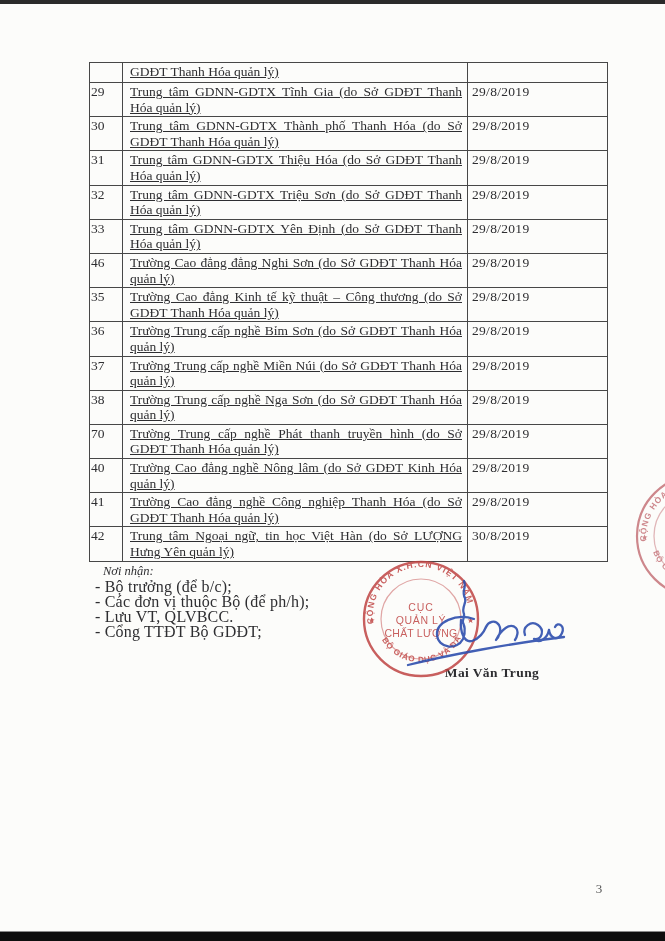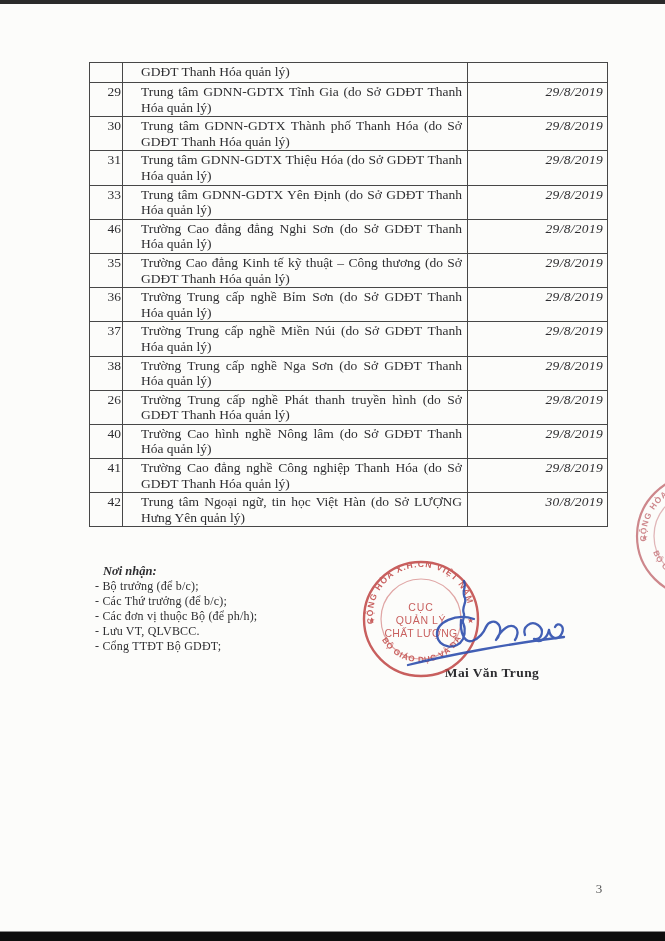--- a/index.html
+++ b/index.html
@@ -16,29 +16,29 @@
     position:absolute;left:89px;top:62px;width:518px;
     border-collapse:collapse;table-layout:fixed;
   }
   table.registry td{
     border:1px solid #474747;
     vertical-align:top;
     font-size:13.5px;line-height:15.6px;
     padding:1px 4px 1px 4px;
     overflow:hidden;
   }
-  table.registry td.no{text-align:right;padding-left:1px;padding-right:1px;}
-  table.registry td.name{text-align:justify;padding-left:18px;padding-right:5px;}
-  table.registry td.date{text-align:right;letter-spacing:.3px;font-style:italic;}
+  table.registry td.no{text-align:left;padding-left:1px;padding-right:1px;}
+  table.registry td.name{text-align:justify;padding-left:7px;padding-right:5px;text-decoration:underline;}
+  table.registry td.date{text-align:left;letter-spacing:.3px;}
   table.registry tr.cont{height:20px;}
   table.registry tr.normal{height:34px;}
 
   .recipients{position:absolute;left:95px;top:564px;width:250px;}
-  .recipients .title{font-weight:bold;font-style:italic;font-size:12.5px;margin-left:8px;}
-  .recipients .item{font-size:12px;line-height:15px;letter-spacing:.2px;}
+  .recipients .title{font-weight:normal;font-style:italic;font-size:12.5px;margin-left:8px;}
+  .recipients .item{font-size:16px;line-height:15px;letter-spacing:.2px;}
 
   .signer-title{
     position:absolute;left:408px;top:565px;width:170px;text-align:center;
     font-weight:bold;font-size:13.5px;letter-spacing:.6px;
   }
   .signer-name{
     position:absolute;left:407px;top:665px;width:170px;text-align:center;
     font-weight:bold;font-size:13.5px;letter-spacing:.4px;
   }
 
@@ -81,20 +81,25 @@
           <td class="no">30</td>
           <td class="name">Trung tâm GDNN-GDTX Thành phố Thanh Hóa (do Sở GDĐT Thanh Hóa quản lý)</td>
           <td class="date">29/8/2019</td>
         </tr>
         <tr class="normal">
           <td class="no">31</td>
           <td class="name">Trung tâm GDNN-GDTX Thiệu Hóa (do Sở GDĐT Thanh Hóa quản lý)</td>
           <td class="date">29/8/2019</td>
         </tr>
         <tr class="normal">
+          <td class="no">32</td>
+          <td class="name">Trung tâm GDNN-GDTX Triệu Sơn (do Sở GDĐT Thanh Hóa quản lý)</td>
+          <td class="date">29/8/2019</td>
+        </tr>
+        <tr class="normal">
           <td class="no">33</td>
           <td class="name">Trung tâm GDNN-GDTX Yên Định (do Sở GDĐT Thanh Hóa quản lý)</td>
           <td class="date">29/8/2019</td>
         </tr>
         <tr class="normal">
           <td class="no">46</td>
           <td class="name">Trường Cao đẳng đẳng Nghi Sơn (do Sở GDĐT Thanh Hóa quản lý)</td>
           <td class="date">29/8/2019</td>
         </tr>
         <tr class="normal">
@@ -111,47 +116,46 @@
           <td class="no">37</td>
           <td class="name">Trường Trung cấp nghề Miền Núi (do Sở GDĐT Thanh Hóa quản lý)</td>
           <td class="date">29/8/2019</td>
         </tr>
         <tr class="normal">
           <td class="no">38</td>
           <td class="name">Trường Trung cấp nghề Nga Sơn (do Sở GDĐT Thanh Hóa quản lý)</td>
           <td class="date">29/8/2019</td>
         </tr>
         <tr class="normal">
-          <td class="no">26</td>
+          <td class="no">70</td>
           <td class="name">Trường Trung cấp nghề Phát thanh truyền hình (do Sở GDĐT Thanh Hóa quản lý)</td>
           <td class="date">29/8/2019</td>
         </tr>
         <tr class="normal">
           <td class="no">40</td>
-          <td class="name">Trường Cao hình nghề Nông lâm (do Sở GDĐT Thanh Hóa quản lý)</td>
+          <td class="name">Trường Cao đẳng nghề Nông lâm (do Sở GDĐT Kinh Hóa quản lý)</td>
           <td class="date">29/8/2019</td>
         </tr>
         <tr class="normal">
           <td class="no">41</td>
           <td class="name">Trường Cao đẳng nghề Công nghiệp Thanh Hóa (do Sở GDĐT Thanh Hóa quản lý)</td>
           <td class="date">29/8/2019</td>
         </tr>
         <tr class="normal">
           <td class="no">42</td>
           <td class="name">Trung tâm Ngoại ngữ, tin học Việt Hàn (do Sở LƯỢNG Hưng Yên quản lý)</td>
           <td class="date">30/8/2019</td>
         </tr>
       </tbody>
   </table>
 
   <div class="recipients">
     <div class="title">Nơi nhận:</div>
     <div>
         <div class="item">- Bộ trưởng (để b/c);</div>
-        <div class="item">- Các Thứ trưởng (để b/c);</div>
         <div class="item">- Các đơn vị thuộc Bộ (để ph/h);</div>
         <div class="item">- Lưu VT, QLVBCC.</div>
         <div class="item">- Cổng TTĐT Bộ GDĐT;</div>
       </div>
   </div>
 
   <div class="signer-name">Mai Văn Trung</div>
 
   <svg class="stamp-main" width="135" height="135" viewBox="0 0 135 135">
     <g opacity="0.85">

